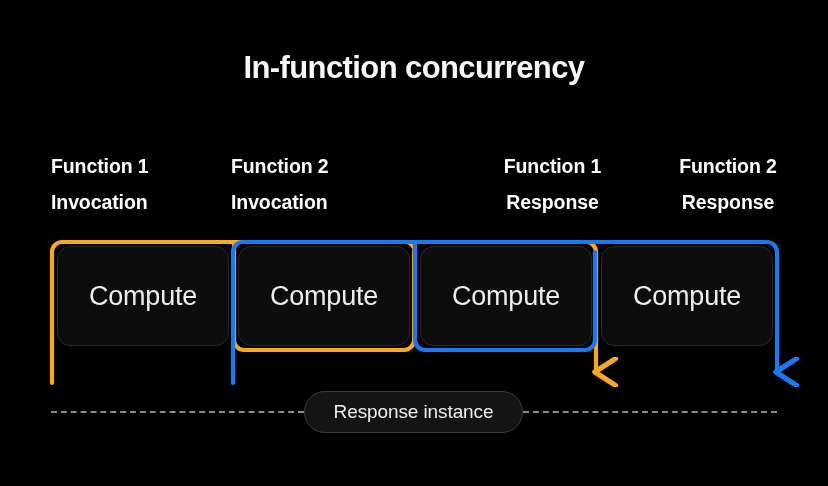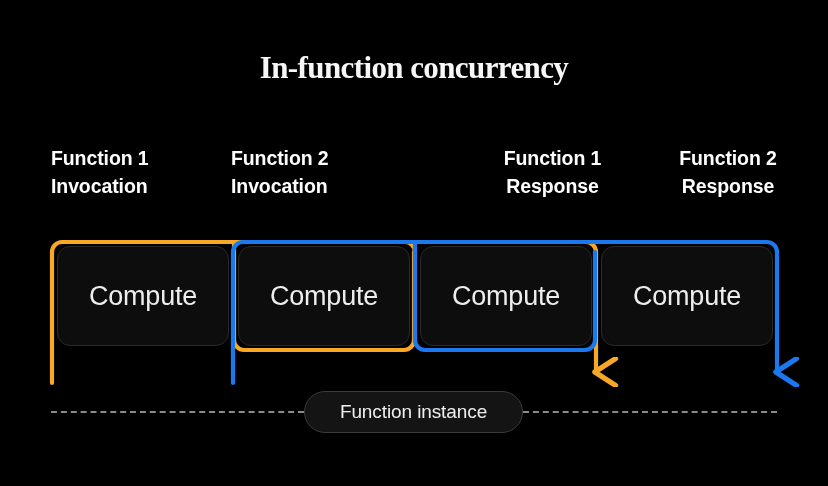--- a/index.html
+++ b/index.html
@@ -7,30 +7,30 @@
     width:828px;height:486px;
     font-family:"Liberation Sans","DejaVu Sans",sans-serif;
     color:#fff;overflow:hidden;position:relative;
   }
   #stage{position:absolute;inset:0;width:828px;height:486px;background:#000;}
 
   
   .title{
     position:absolute;left:0;top:50px;width:828px;
     text-align:center;font-size:31px;font-weight:700;
-    letter-spacing:-0.6px;color:#f7f7f7;font-family:Liberation Serif, serif;
+    letter-spacing:-0.6px;color:#f7f7f7;
   }
 
   
   .collabel{
     position:absolute;font-size:19.5px;font-weight:600;
     line-height:28px;color:#ffffff;letter-spacing:-0.1px;
     white-space:nowrap;
   }
-  .collabel span{display:block;}
+  .collabel span{display:block;margin-top:8px;}
   .lbl-1{left:51px;top:144px;text-align:left;}
   .lbl-2{left:231px;top:144px;text-align:left;}
   .lbl-3{left:490px;top:144px;width:125px;text-align:center;}
   .lbl-4{left:668px;top:144px;width:120px;text-align:center;}
 
   
   .cbox{
     position:absolute;height:100px;
     background:#0d0d0d;border:1px solid #2a2a2a;
     border-radius:13px;
@@ -114,16 +114,16 @@
   <div class="cbox box3">
     <span>Compute</span>
   </div>
   <div class="cbox box4">
     <span>Compute</span>
   </div>
 
   <div class="dash dash-l"></div>
   <div class="dash dash-r"></div>
   <div class="pill">
-    <span>Function instance</span>
+    <span>Response instance</span>
   </div>
 
 </div>
 
 </body></html>

